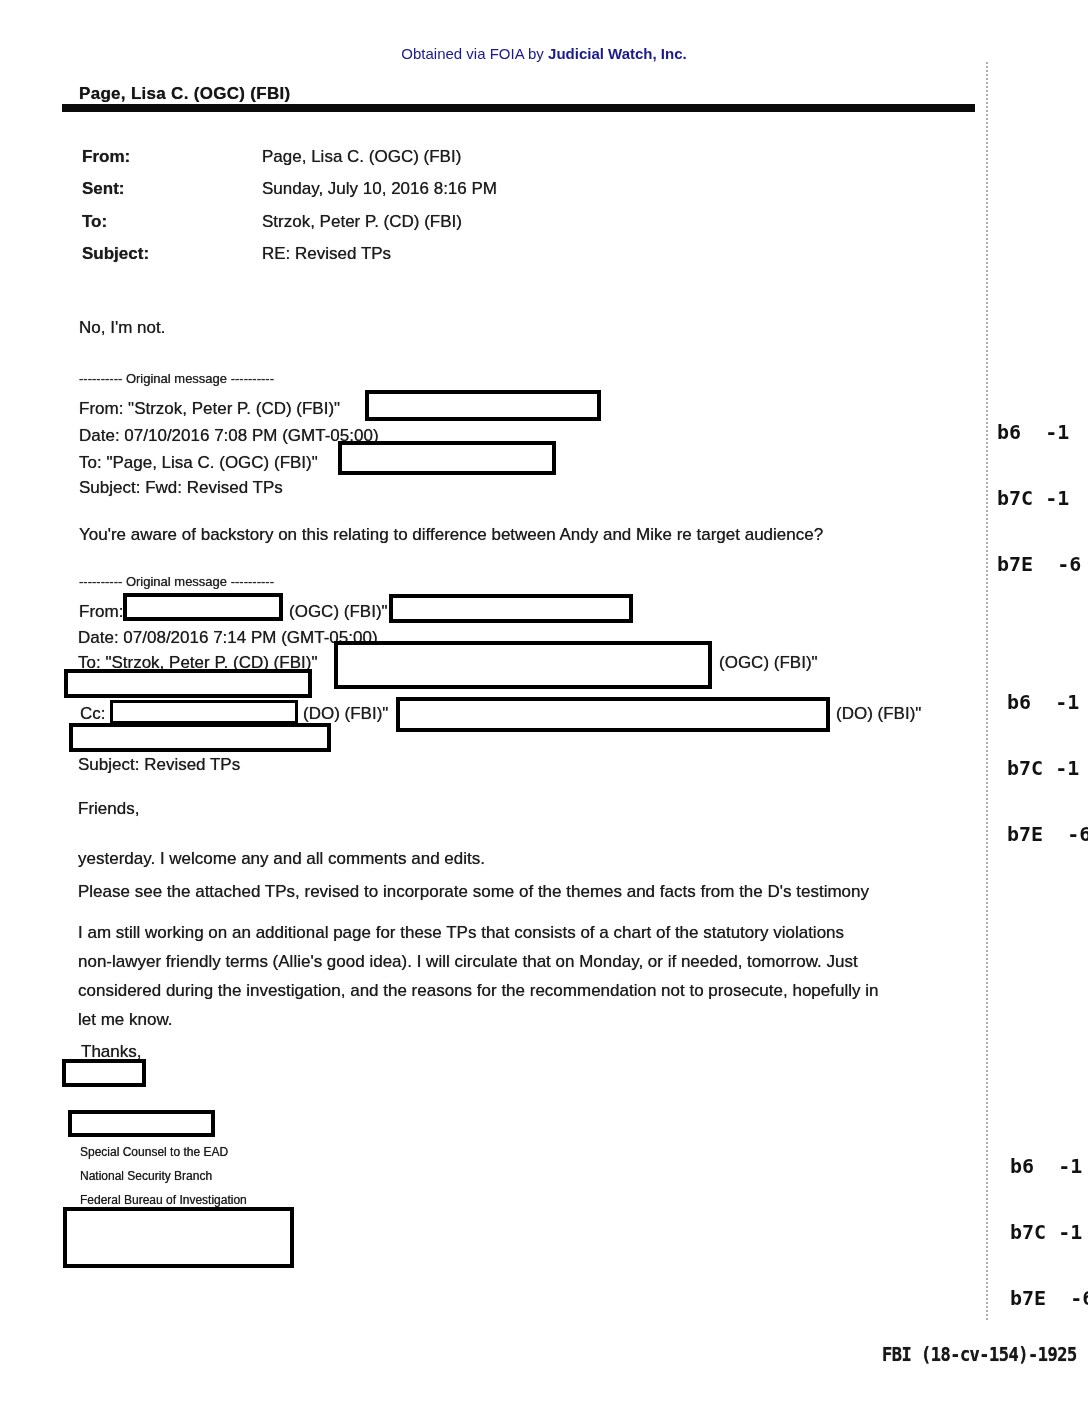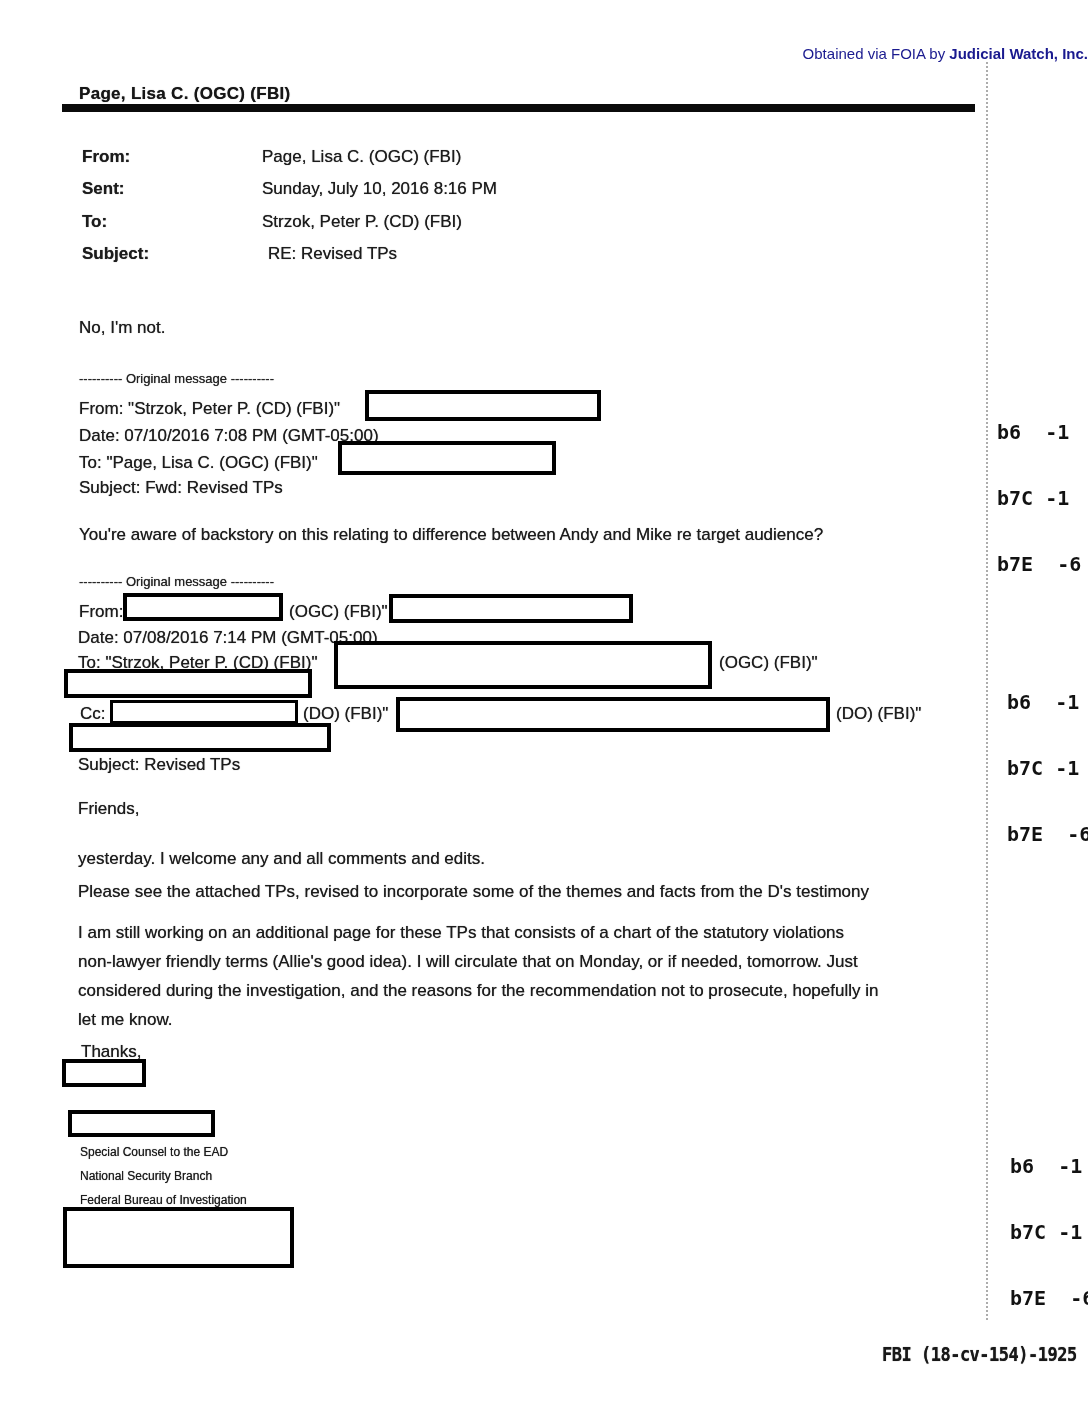--- a/index.html
+++ b/index.html
@@ -5,21 +5,21 @@
   html,body{margin:0;padding:0;background:#ffffff;}
   .page{
     position:relative;width:1088px;height:1408px;background:#fff;overflow:hidden;
     font-family:"Liberation Sans",sans-serif;color:#1c1c1c;
     text-shadow:0 0 0.7px rgba(25,25,25,0.85);
   }
   .abs{position:absolute;white-space:nowrap;}
   .t17{font-size:17px;line-height:22px;}
   .bold{font-weight:bold;}
   .watermark{
-    position:absolute;top:45px;left:0;width:100%;text-align:right;
+    position:absolute;top:45px;left:0;width:100%;text-align:center;
     font-size:15px;color:#1a1a8f;text-shadow:none;
   }
   .watermark b{font-weight:bold;}
   .doc-title{font-size:17px;font-weight:bold;letter-spacing:0.3px;color:#161616;}
   .title-rule{position:absolute;background:#0b0b0b;}
   .redaction{
     position:absolute;background:#fff;border:4px solid #000;box-sizing:border-box;
   }
   .redaction.thin{border-width:3px;}
   .divider{font-size:13px;color:#222;}
@@ -53,21 +53,21 @@
   <div class="abs doc-title" style="left:79px;top:84px;">Page, Lisa C. (OGC) (FBI)</div>
   <div class="title-rule" style="left:62px;top:104px;width:913px;height:8px;"></div>
 
   <div class="abs t17 bold" style="left:82px;top:146px;">From:</div>
   <div class="abs t17" style="left:262px;top:146px;">Page, Lisa C. (OGC) (FBI)</div>
   <div class="abs t17 bold" style="left:82px;top:178px;">Sent:</div>
   <div class="abs t17" style="left:262px;top:178px;">Sunday, July 10, 2016 8:16 PM</div>
   <div class="abs t17 bold" style="left:82px;top:211px;">To:</div>
   <div class="abs t17" style="left:262px;top:211px;">Strzok, Peter P. (CD) (FBI)</div>
   <div class="abs t17 bold" style="left:82px;top:243px;">Subject:</div>
-  <div class="abs t17" style="left:268px;top:243px;">RE: Revised TPs</div>
+  <div class="abs t17" style="left:262px;top:243px;">RE: Revised TPs</div>
 
   <div class="abs t17" style="left:79px;top:317px;">No, I'm not.</div>
 
   <div class="abs divider" style="left:79px;top:371px;">---------- Original message ----------</div>
   <div class="abs t17" style="left:79px;top:398px;">From: "Strzok, Peter P. (CD) (FBI)"</div>
   <div class="redaction" style="left:365px;top:390px;width:236px;height:31px;"></div>
   <div class="abs t17" style="left:79px;top:425px;">Date: 07/10/2016 7:08 PM (GMT-05:00)</div>
   <div class="abs t17" style="left:79px;top:452px;">To: "Page, Lisa C. (OGC) (FBI)"</div>
   <div class="redaction" style="left:338px;top:441px;width:218px;height:34px;"></div>
   <div class="abs t17" style="left:79px;top:477px;">Subject: Fwd: Revised TPs</div>

